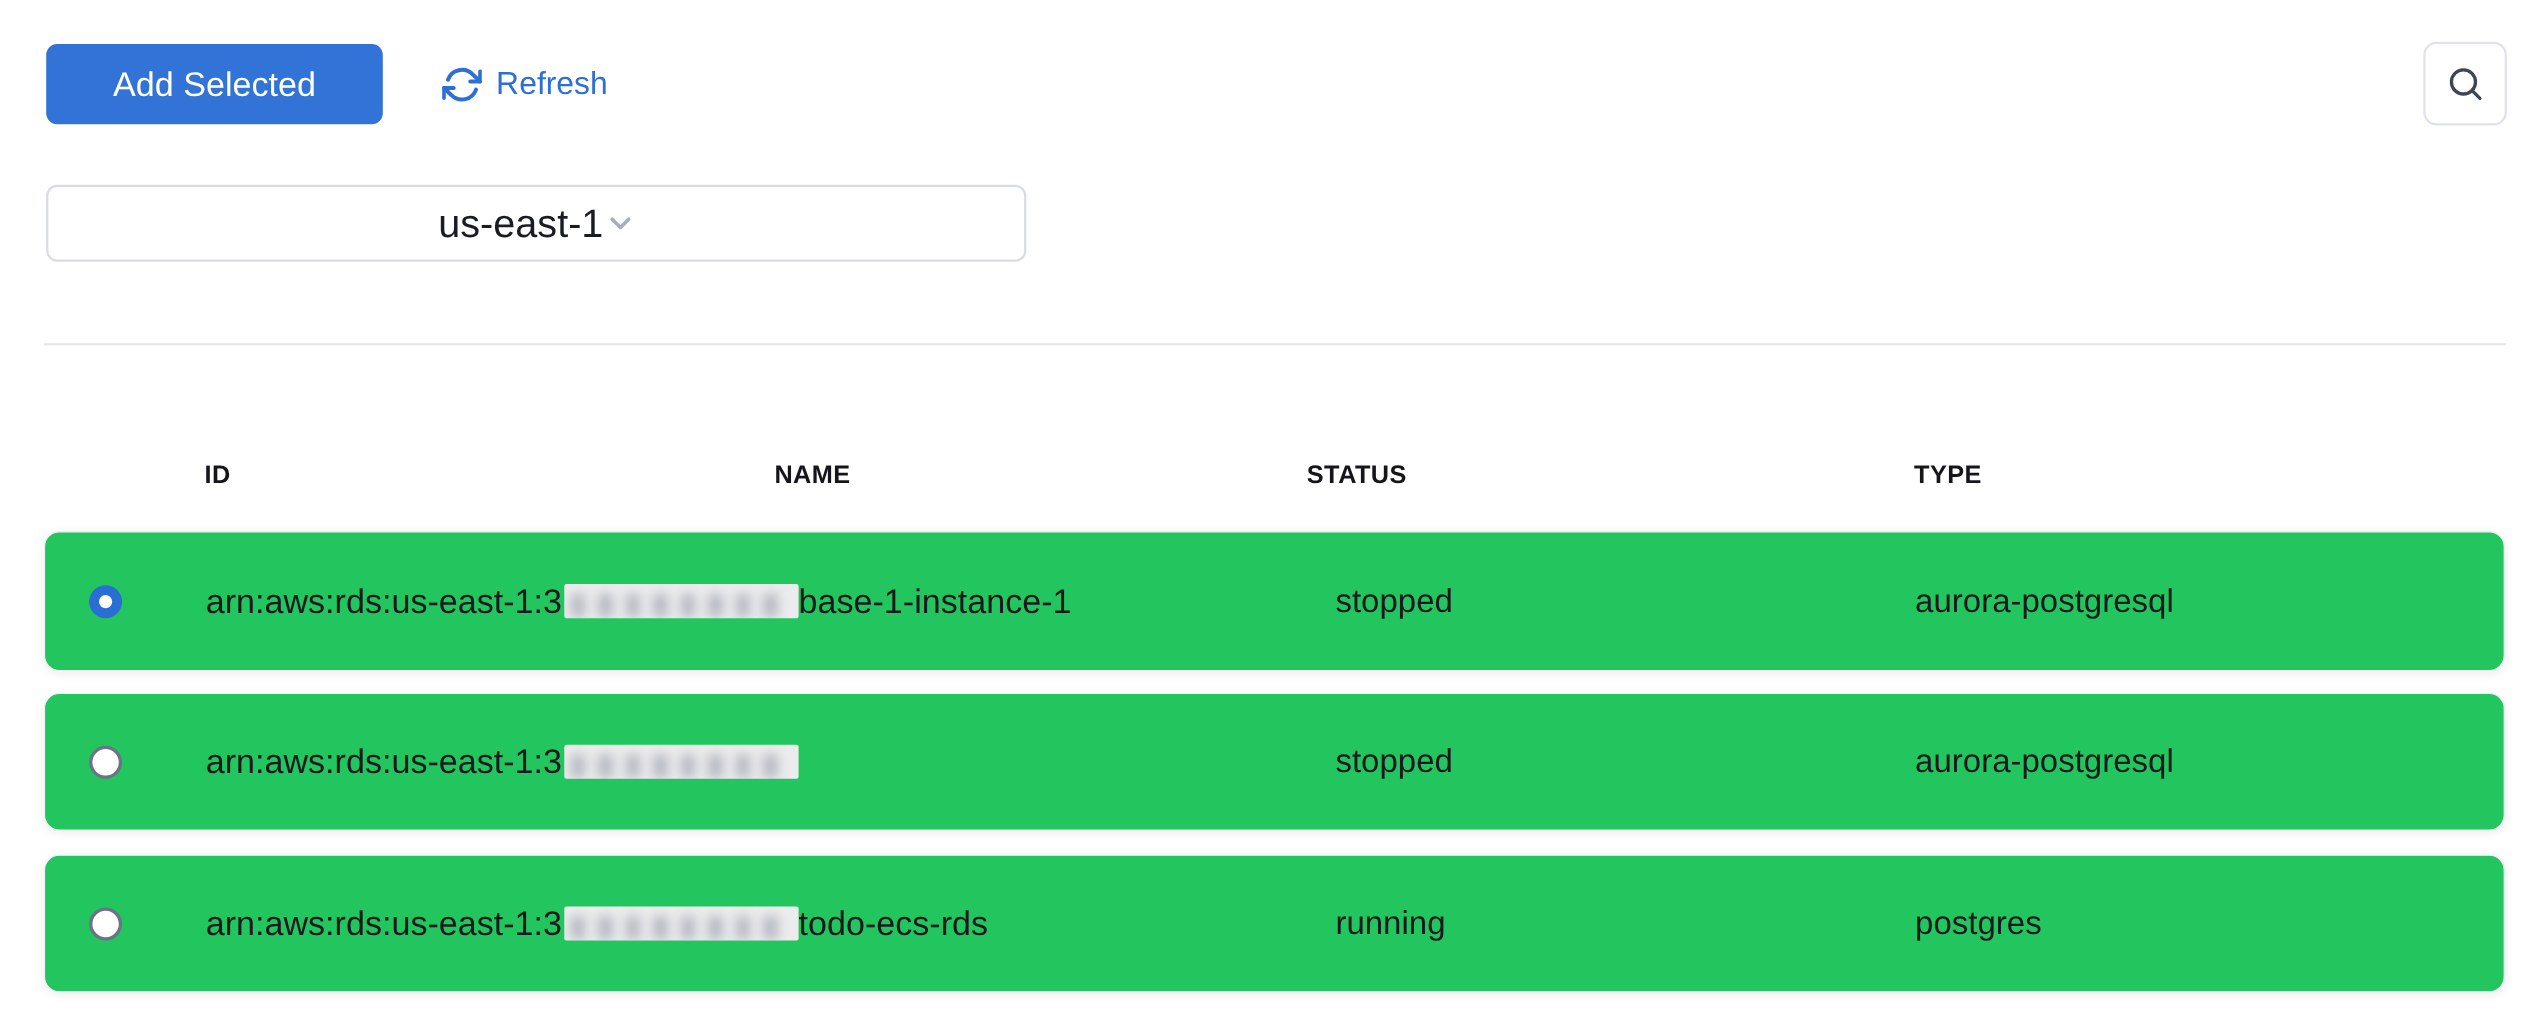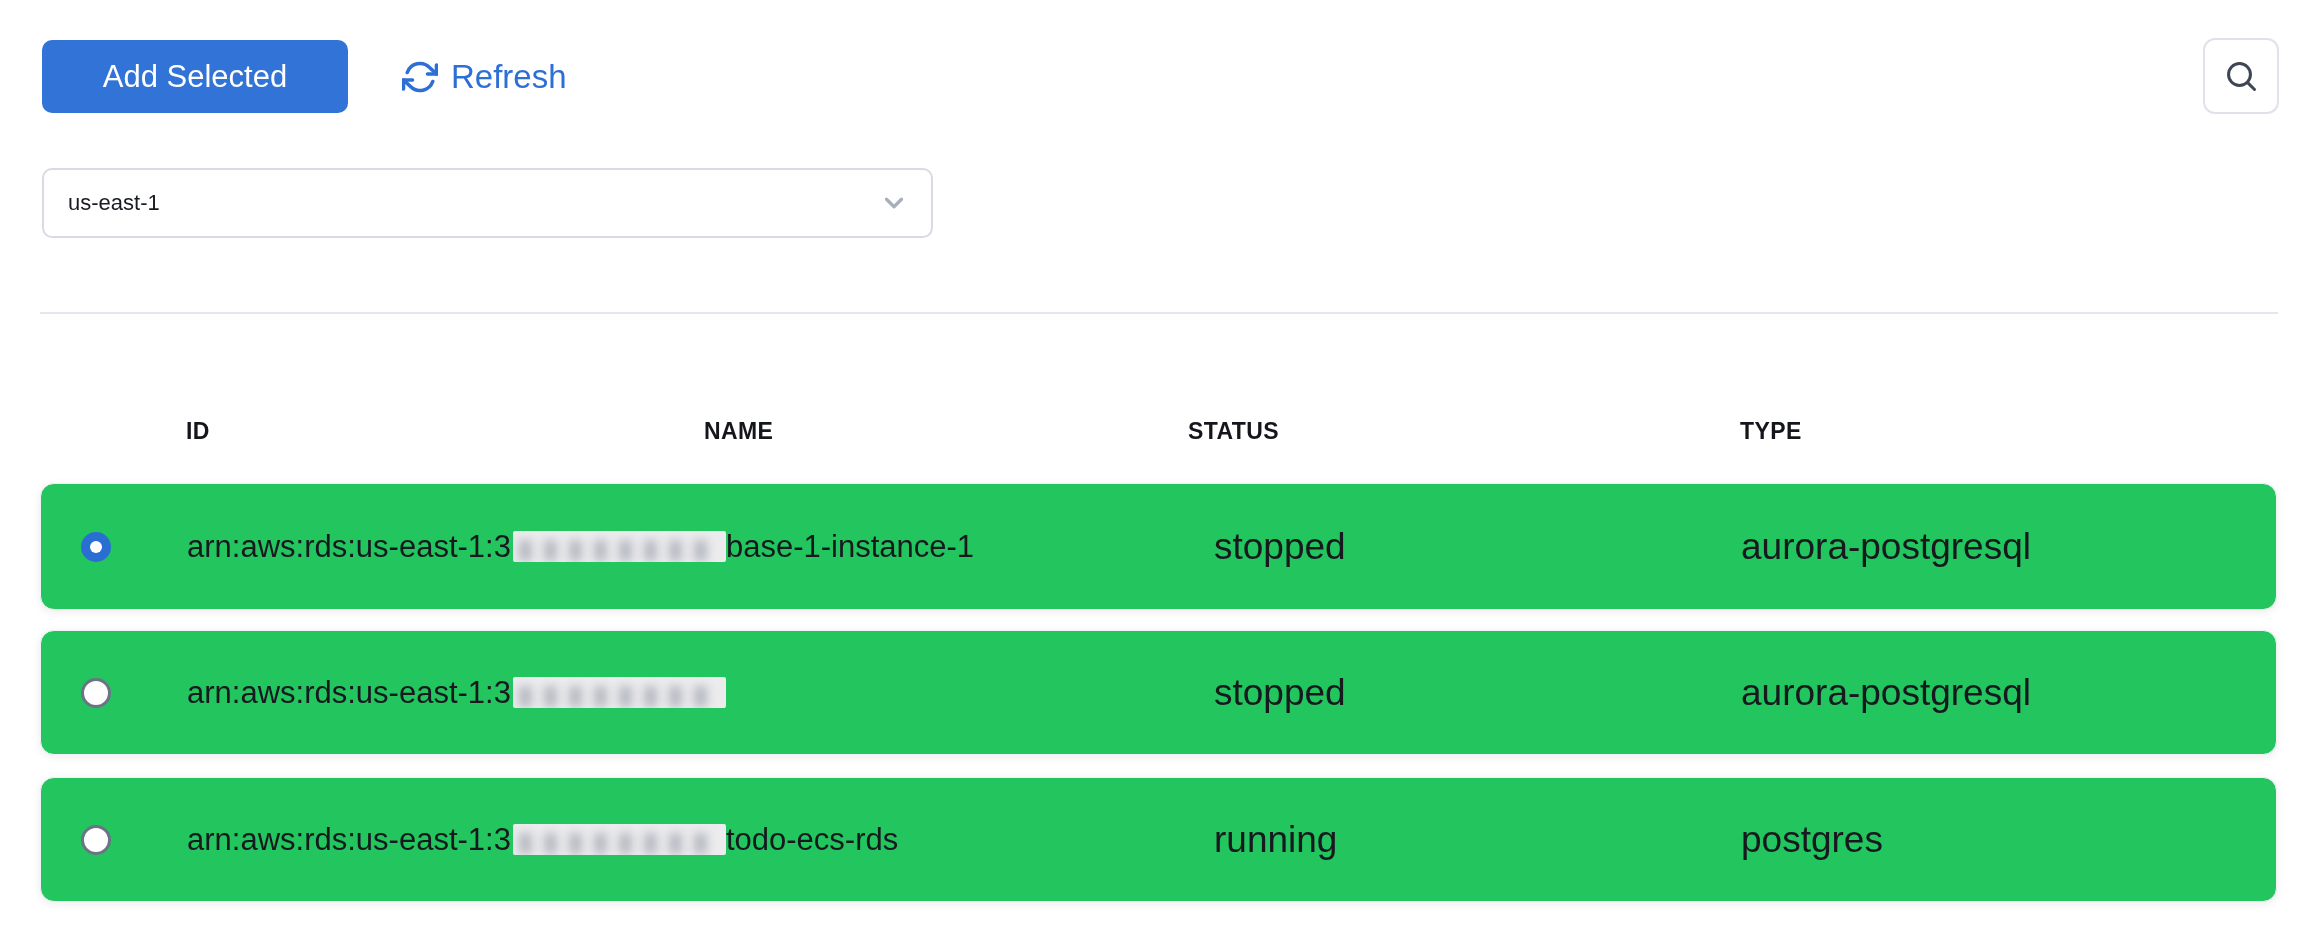--- a/index.html
+++ b/index.html
@@ -10,36 +10,36 @@
   
   .btn-primary {
     position:absolute; left:42px; top:40px; width:306px; height:73px;
     background:#3173d6; color:#ffffff; border:none; border-radius:10px;
     font-family:"Liberation Sans", sans-serif;
     font-size:31px; font-weight:400; cursor:pointer;
   }
   .refresh-link {
     position:absolute; left:402px; top:40px; height:73px;
     display:flex; align-items:center; gap:13px;
-    color:#2e6fd6; font-size:33px; font-weight:500;
+    color:#2e6fd6; font-size:29px; font-weight:500;
     text-decoration:none; cursor:pointer;
   }
   .refresh-link .icn { display:flex; align-items:center; }
   .search-btn {
     position:absolute; left:2203px; top:38px; width:76px; height:76px;
     background:#ffffff; border:2px solid #dfe2eb; border-radius:12px;
     display:flex; align-items:center; justify-content:center; cursor:pointer;
   }
 
   
   .region-select {
     position:absolute; left:42px; top:168px; width:891px; height:70px;
     border:2px solid #d8dbe4; border-radius:10px; background:#fff;
-    display:flex; align-items:center; justify-content:space-between;
-    padding:0 22px 0 24px; font-size:22px; color:#191c23; cursor:pointer;
+    display:flex; align-items:center; justify-content:center;
+    padding:0 22px 0 24px; font-size:36px; color:#191c23; cursor:pointer;
   }
 
   
   .divider {
     position:absolute; left:40px; top:312px; width:2238px; height:0;
     border-top:2px solid #e4e7ee;
   }
 
   
   .col-header {
@@ -84,21 +84,21 @@
     background:#ececee; border-radius:2px; position:relative; overflow:hidden;
   }
   .redacted::after {
     content:""; position:absolute; left:6px; right:8px; top:9px; bottom:1px;
     background:repeating-linear-gradient(90deg,
       rgba(140,146,158,0.55) 0 13px, rgba(140,146,158,0) 13px 25px);
     filter:blur(5px);
   }
   .cell-status, .cell-type {
     position:absolute; top:50%; transform:translateY(-50%);
-    font-size:37px; color:#17191f;
+    font-size:30px; color:#17191f;
   }
   .cell-status { left:1173px; }
   .cell-type   { left:1700px; }
 </style>
 </head>
 <body>
 
 <div class="page">
 
   <button class="btn-primary">Add Selected</button>

